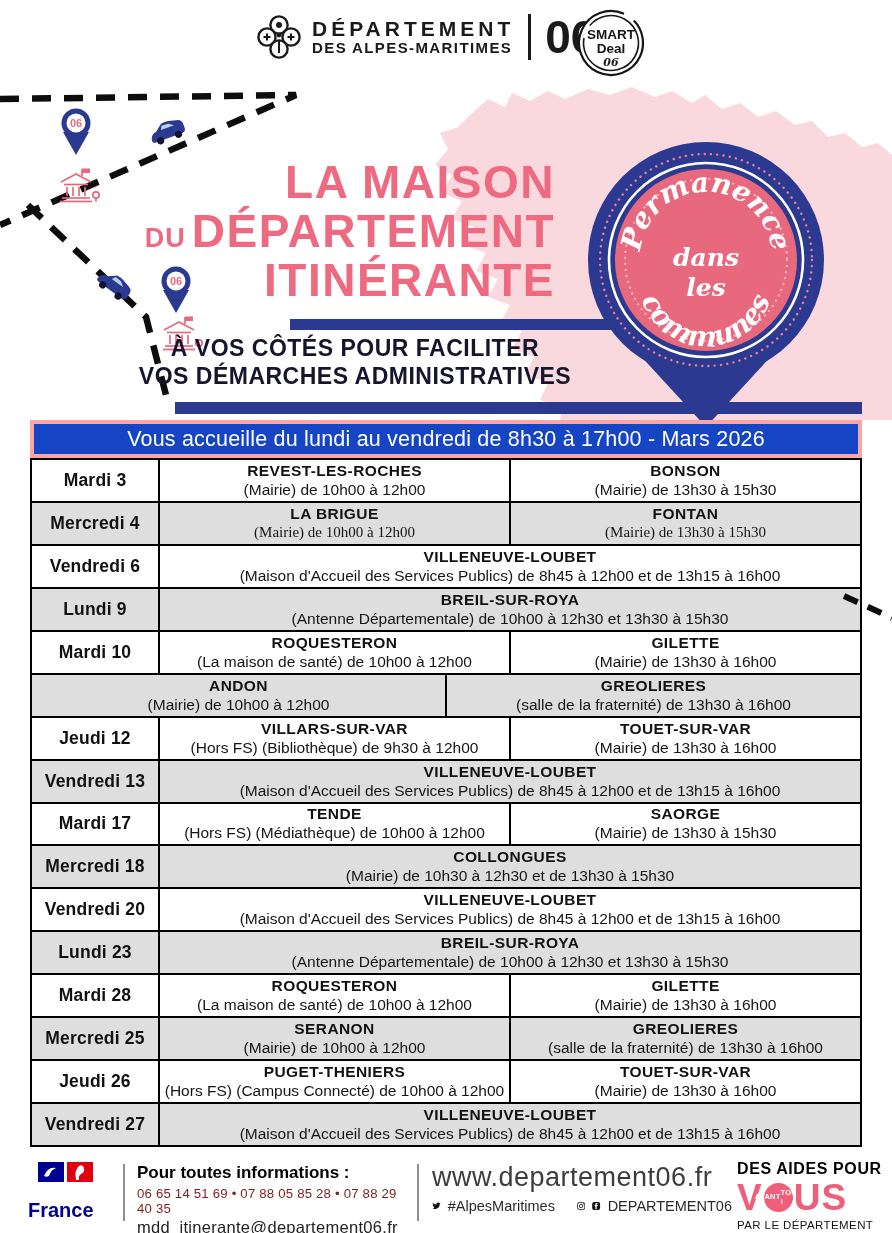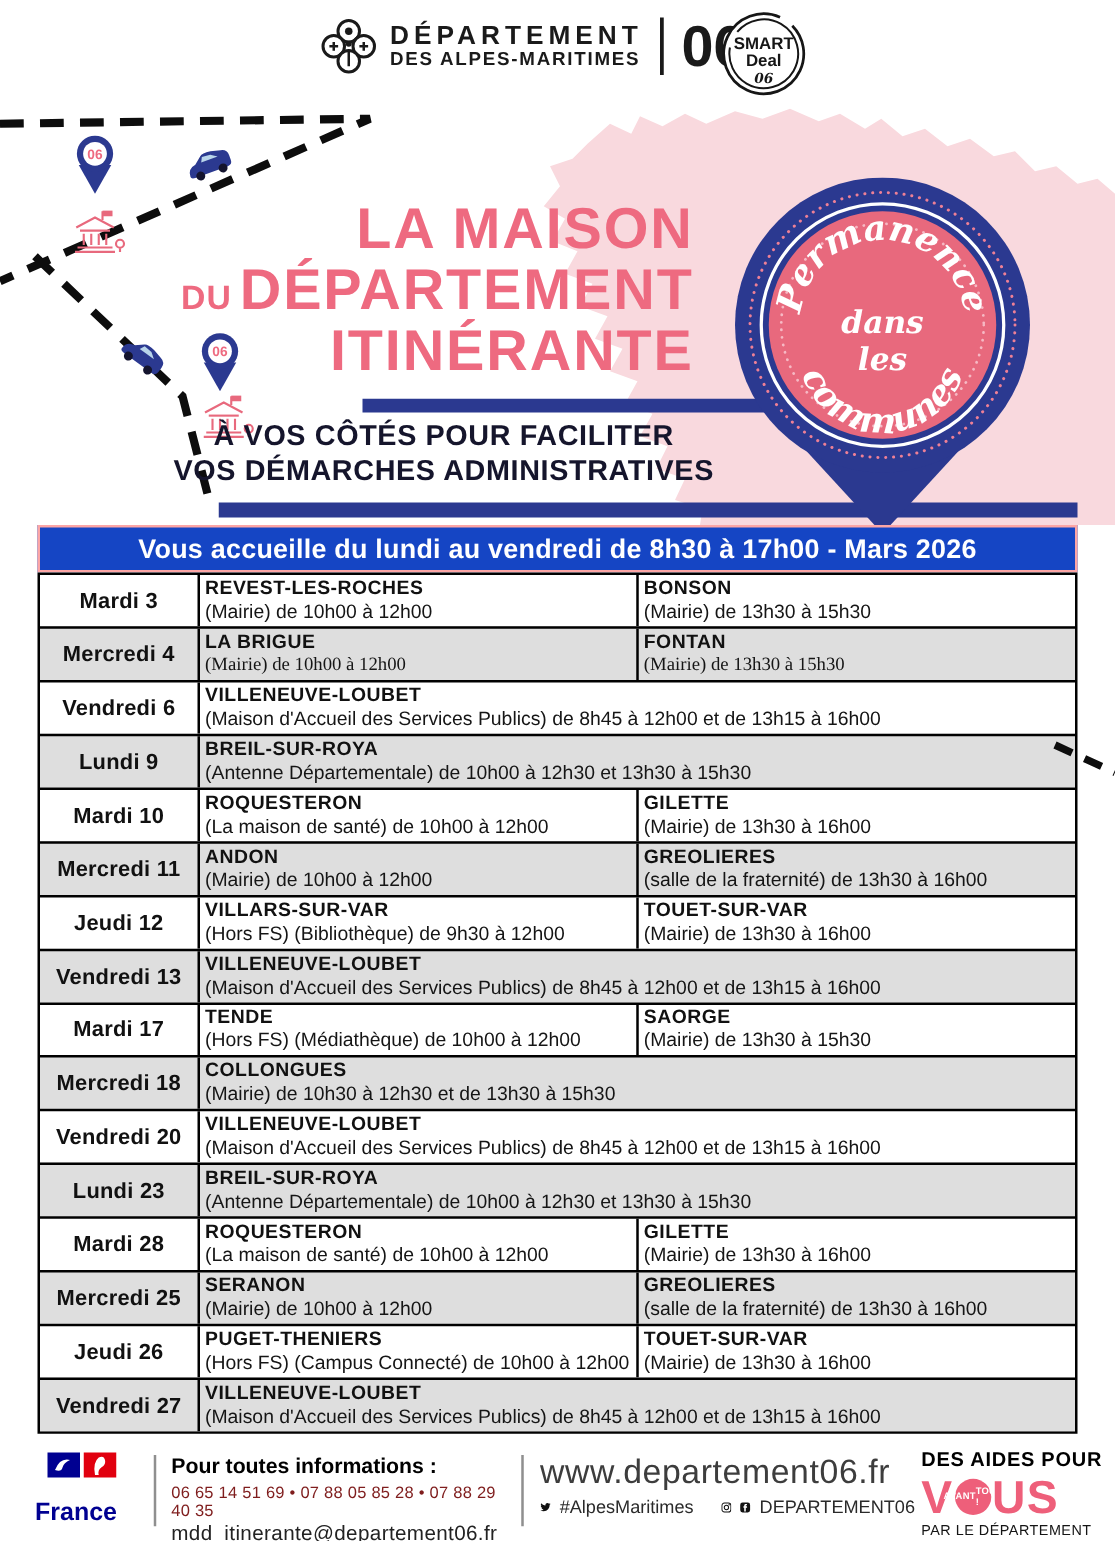--- a/index.html
+++ b/index.html
@@ -32,38 +32,38 @@
     position:absolute; top:335px; left:120px; width:470px; text-align:center;
     font-size:23px; font-weight:bold; color:#15152c; letter-spacing:.5px; line-height:1.2;
   }
   .bar2 { position:absolute; top:402px; left:175px; width:687px; height:12px; background:#2b3990; }
   .pin-badge { position:absolute; top:142px; left:576px; width:262px; height:288px; }
   .table-side-dash { position:absolute; top:584px; left:836px; width:56px; height:46px; }
 
   
   .sched-header {
     position:absolute; top:420px; left:30px; width:832px; height:38px;
-    background:#1545c4; border:2px solid #fca5a5; color:#fff;
+    background:#1545c4; border:4px solid #fca5a5; color:#fff;
     display:flex; align-items:center; justify-content:center;
-    font-size:21.5px; font-weight:bold; letter-spacing:.2px;
+    font-size:21.5px; font-weight:normal; letter-spacing:.2px;
   }
   .sched-table {
     position:absolute; top:458px; left:30px; width:832px; height:689px;
     border:2px solid #000; display:flex; flex-direction:column; background:#fff;
   }
   .trow { flex:1; display:flex; }
   .trow + .trow { border-top:2px solid #000; }
   .trow.alt { background:#dedede; }
   .day-cell {
     width:128px; flex:0 0 128px; border-right:2px solid #000;
     display:flex; align-items:center; justify-content:center;
     font-size:17.5px; font-weight:bold; letter-spacing:.2px;
   }
   .slot {
-    flex:1; display:flex; flex-direction:column; justify-content:center;
+    flex:1; display:flex; flex-direction:column; align-items:center; justify-content:center;
     padding:1px 4px; gap:1px;
   }
   .slot + .slot { border-left:2px solid #000; }
   .place { font-size:15.5px; font-weight:bold; letter-spacing:.4px; }
   .detail { font-size:15.5px; color:#151515; }
   .slot.serif .detail { font-family:"Liberation Serif", serif; font-size:15px; }
 
   
   .footer { position:absolute; top:1156px; left:0; width:892px; height:77px; }
   .fs-logo { position:absolute; left:28px; top:6px; width:88px; }
@@ -283,21 +283,20 @@
         <div class="slot">
           <div class="place">ROQUESTERON</div>
           <div class="detail">(La maison de santé) de 10h00 à 12h00</div>
         </div>
         <div class="slot">
           <div class="place">GILETTE</div>
           <div class="detail">(Mairie) de 13h30 à 16h00</div>
         </div>
       </div>
       <div class="trow alt">
-        <div class="day-cell">Mercredi 11</div>
         <div class="slot">
           <div class="place">ANDON</div>
           <div class="detail">(Mairie) de 10h00 à 12h00</div>
         </div>
         <div class="slot">
           <div class="place">GREOLIERES</div>
           <div class="detail">(salle de la fraternité) de 13h30 à 16h00</div>
         </div>
       </div>
       <div class="trow">

